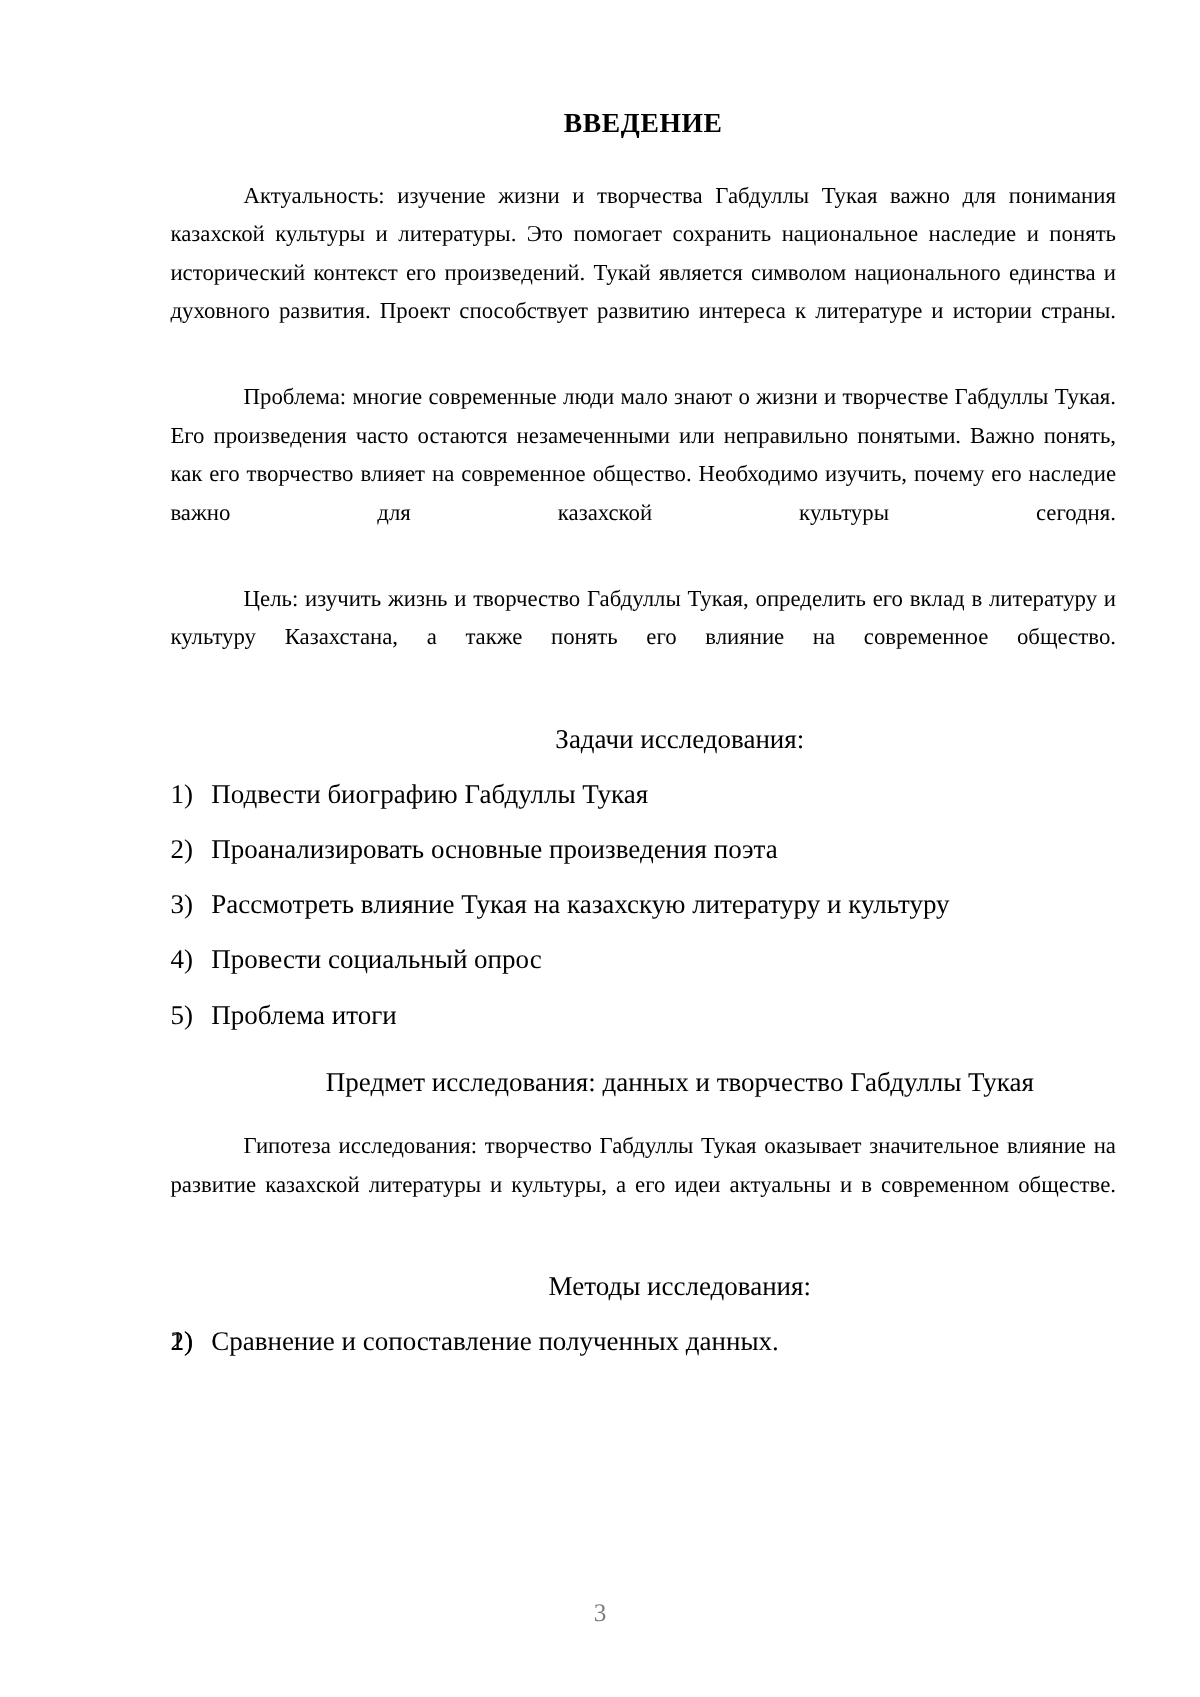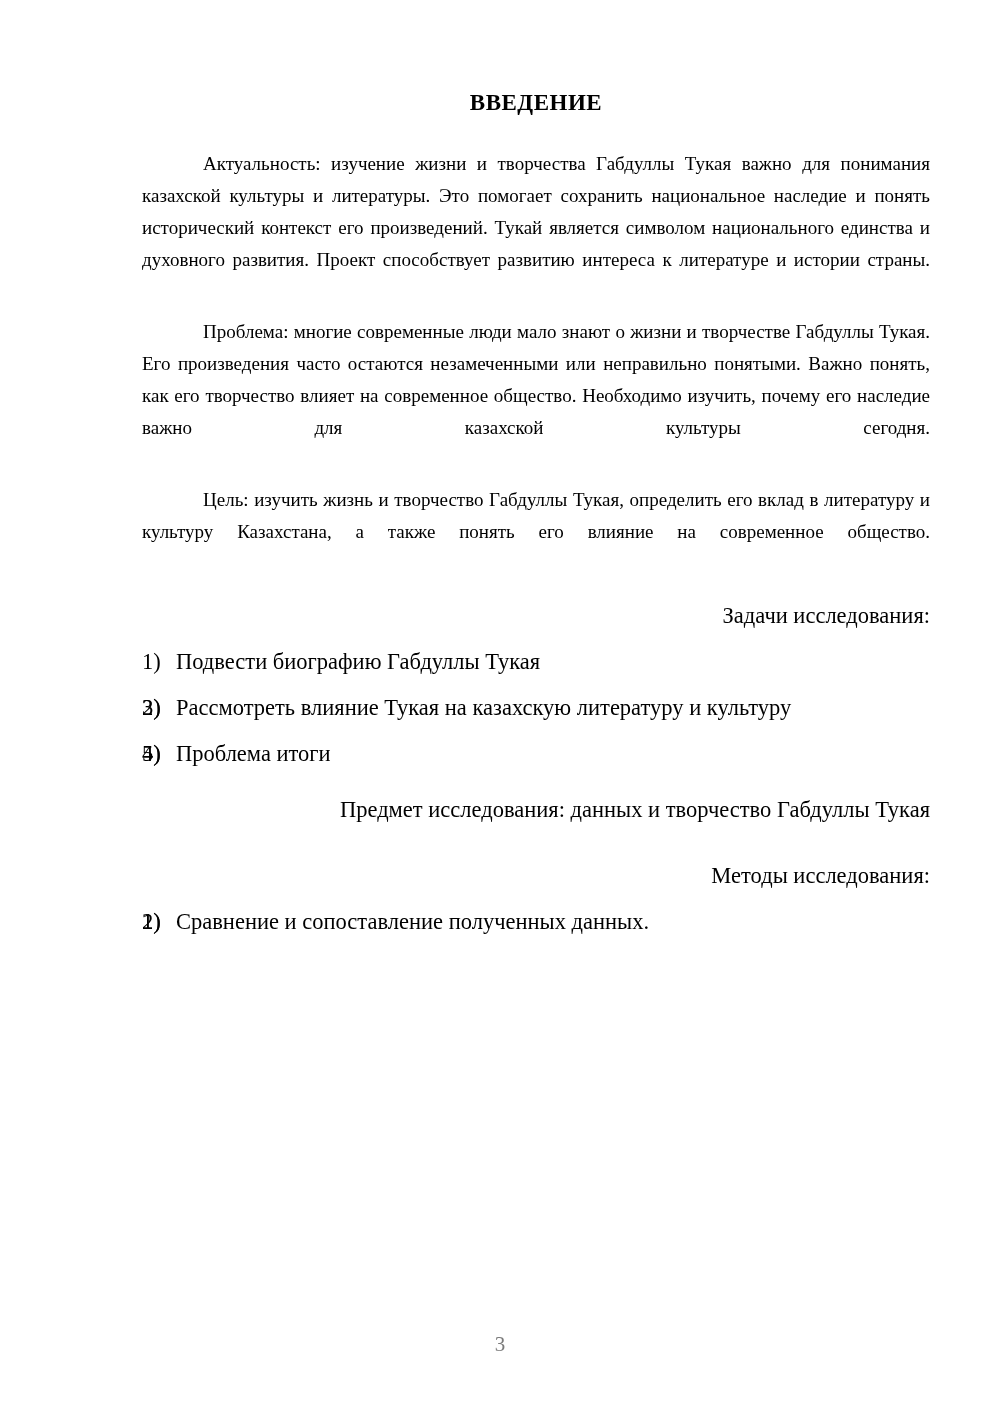--- a/index.html
+++ b/index.html
@@ -55,21 +55,21 @@
   
   .para:after {
     content: "";
     display: inline-block;
     width: 100%;
   }
 
   .plain-line {
     font-size: 22.5px;
     line-height: 36px;
-    text-align: right;
+    text-align: center;
     text-indent: 61px;
     margin: 0 0 10px 0;
   }
 
   .list {
     margin: 0;
     padding: 0;
     list-style: none;
   }
 
@@ -120,41 +120,44 @@
 
     <p class="plain-line">Задачи исследования:</p>
 
     <ul class="list">
       <li class="list-item">
         <span class="marker">1)</span>
         <span>Подвести биографию Габдуллы Тукая</span>
       </li>
       <li class="list-item">
         <span class="marker">2)</span>
+        <span>Проанализировать основные произведения поэта</span>
       </li>
       <li class="list-item">
         <span class="marker">3)</span>
         <span>Рассмотреть влияние Тукая на казахскую литературу и культуру</span>
       </li>
       <li class="list-item">
         <span class="marker">4)</span>
+        <span>Провести социальный опрос</span>
       </li>
       <li class="list-item">
         <span class="marker">5)</span>
         <span>Проблема итоги</span>
       </li>
     </ul>
 
     <div class="spacer-sm"></div>
 
 
     <p class="plain-line">Предмет исследования: данных и творчество Габдуллы Тукая</p>
 
     <div class="spacer-sm"></div>
 
+    <p class="para">Гипотеза исследования: творчество Габдуллы Тукая оказывает значительное влияние на развитие казахской литературы и культуры, а его идеи актуальны и в современном обществе.</p>
 
     <div class="spacer-sm"></div>
 
     <p class="plain-line">Методы исследования:</p>
 
     <ul class="list">
       <li class="list-item">
         <span class="marker">1)</span>
       </li>
       <li class="list-item">

